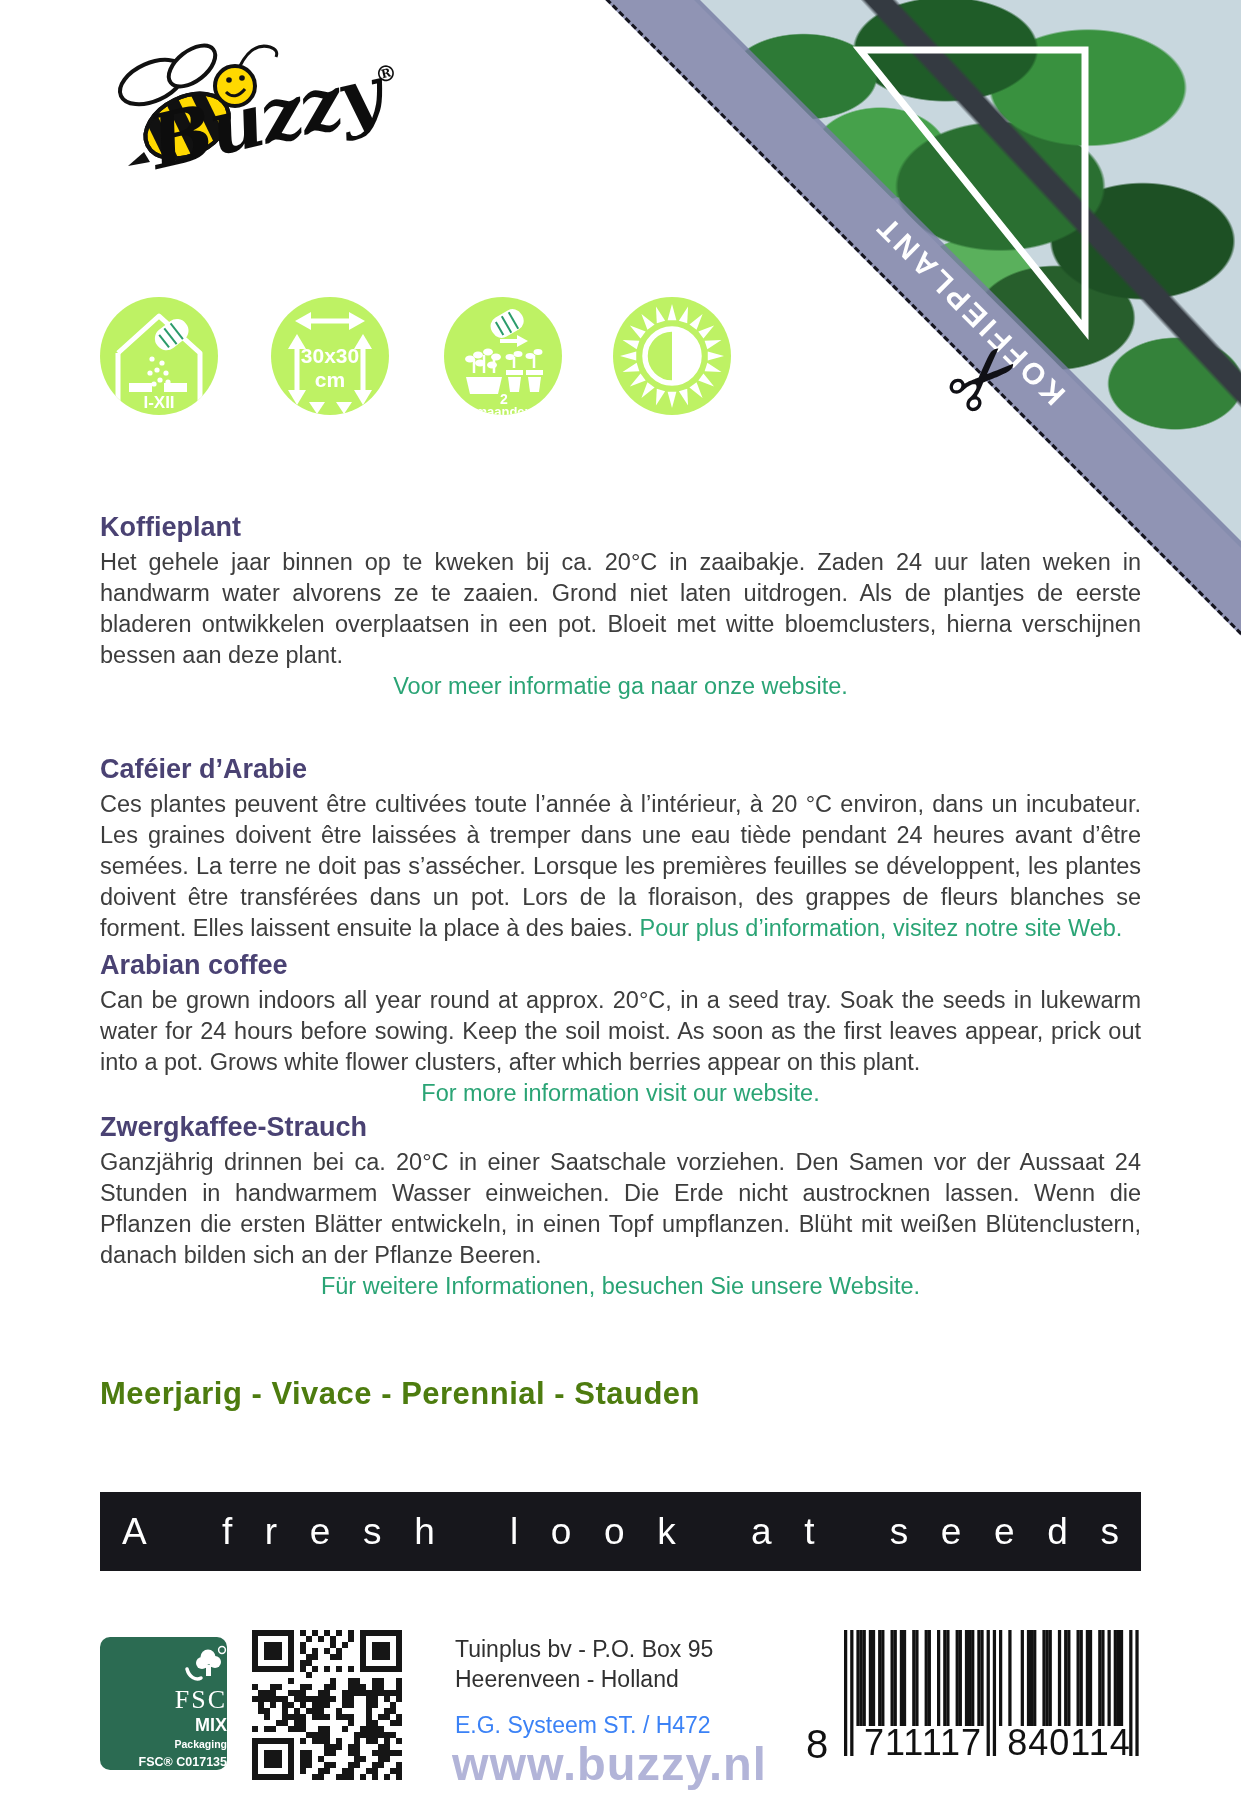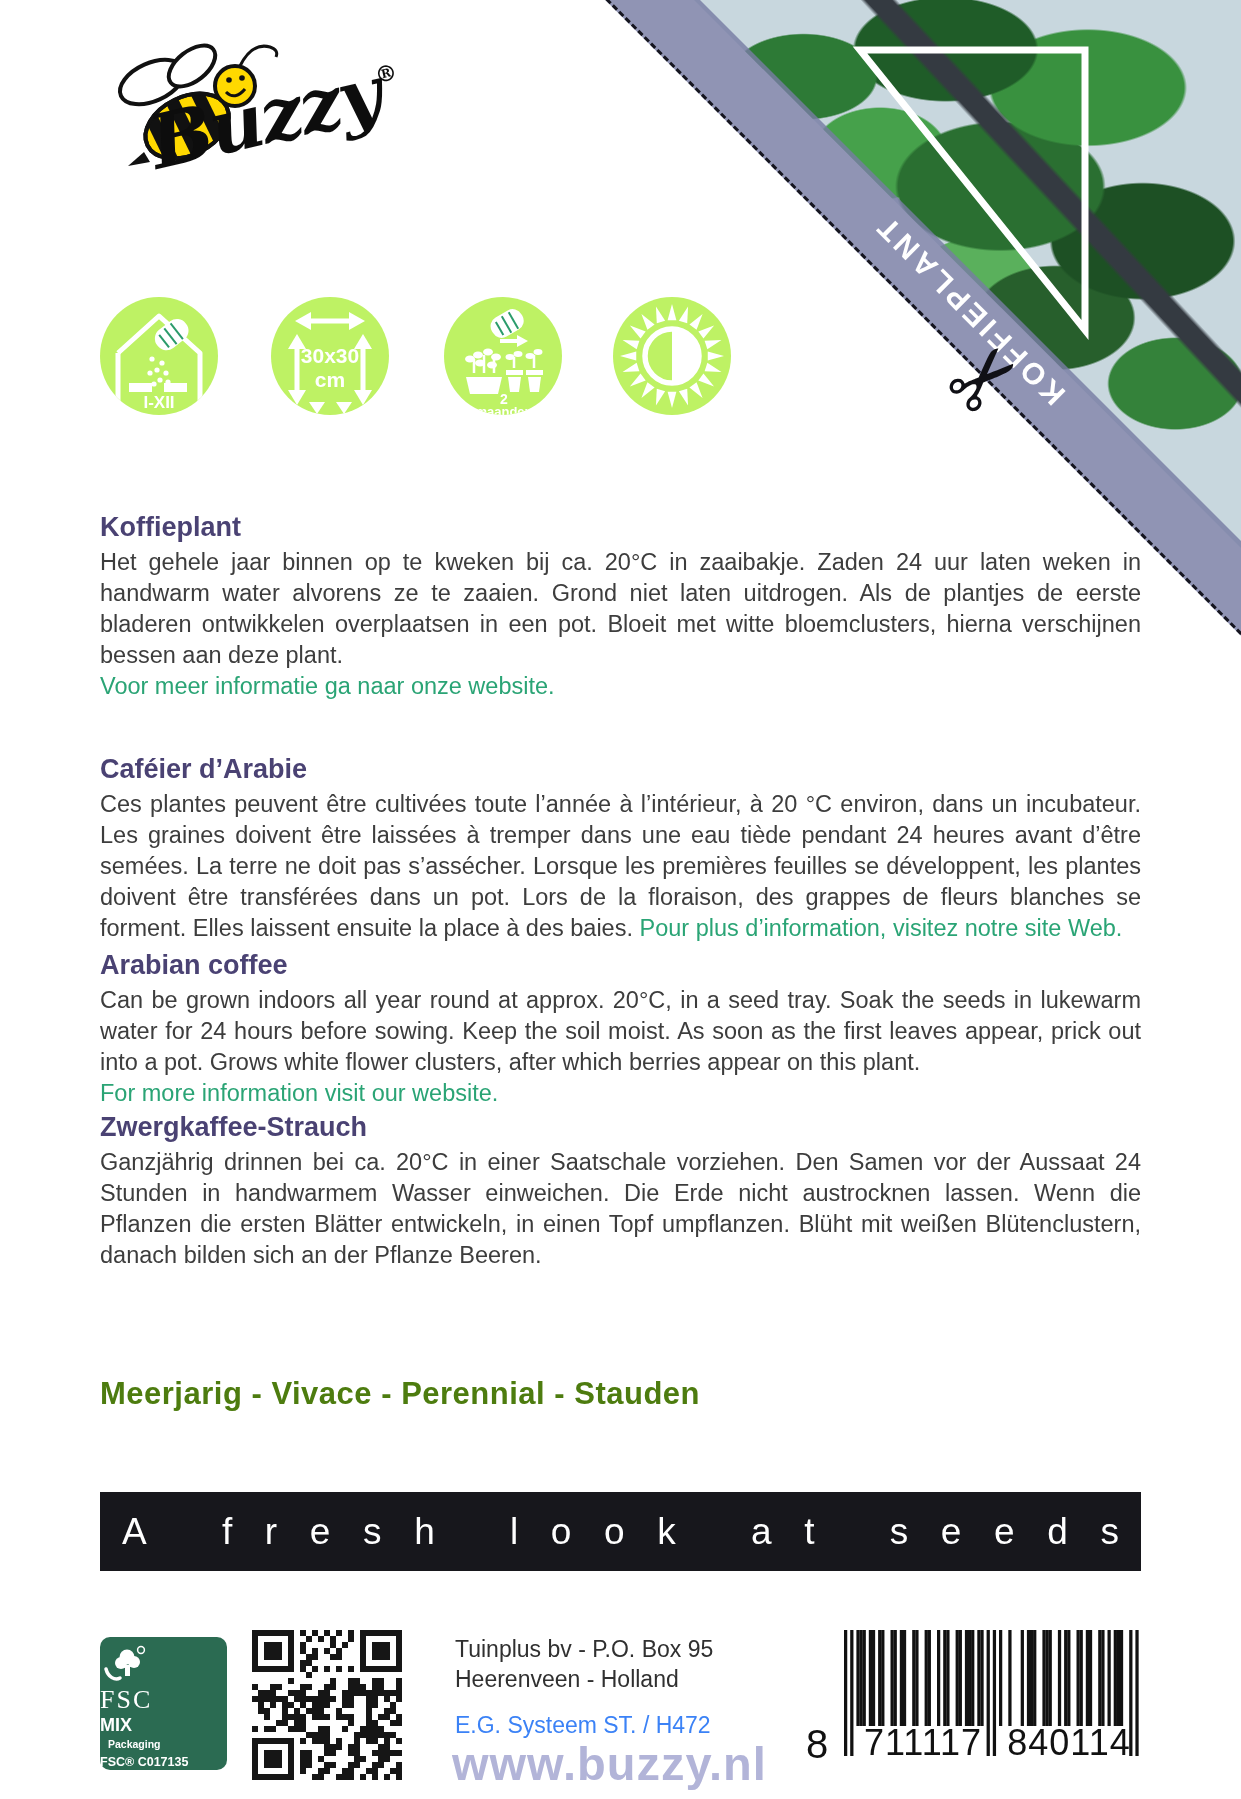--- a/index.html
+++ b/index.html
@@ -38,33 +38,33 @@
   .logo-text .reg{font-size:22px;vertical-align:34px;font-style:normal;letter-spacing:0;}
   
   .picto{position:absolute;width:118px;height:118px;border-radius:50%;
      background:#bef264;overflow:hidden;}
   .picto svg{display:block;}
   .picto text{fill:#fff;font-weight:bold;font-family:"Liberation Sans",sans-serif;}
   
   .txt{position:absolute;left:100px;width:1041px;color:#3d3d3d;}
   .txt h3{font-size:27px;line-height:30px;color:#4a4273;margin:0 0 5px 0;font-weight:bold;}
   .txt p{font-size:23.5px;line-height:31px;margin:0;text-align:justify;}
-  .txt .link-line{font-size:23.5px;line-height:31px;margin:0;color:#2aa475;text-align:left;}
+  .txt .link-line{font-size:23.5px;line-height:31px;margin:0;color:#2aa475;text-align:center;}
   .txt .green{color:#2aa475;}
   .perennial{position:absolute;left:100px;top:1376px;font-size:31px;font-weight:bold;
      color:#4d7c0f;letter-spacing:0.5px;}
   
   .bar{position:absolute;left:100px;top:1492px;width:1041px;height:79px;background:#17171c;
      display:flex;align-items:center;}
   .bar-inner{flex:1;display:flex;justify-content:space-between;padding:0 22px;
      color:#fff;font-size:37px;font-weight:400;}
   .bar-inner .sp{width:10px;}
   
   .fsc{position:absolute;left:100px;top:1637px;width:127px;height:133px;background:#2b6b52;
-     border-radius:10px;color:#fff;display:flex;flex-direction:column;align-items:flex-start;
+     border-radius:10px;color:#fff;display:flex;flex-direction:column;align-items:flex-end;
      justify-content:flex-start;padding-top:8px;box-sizing:border-box;}
   .fsc .fsc-title{font-family:"Liberation Serif",serif;font-size:26px;letter-spacing:2px;margin-top:-2px;}
   .fsc .fsc-mix{font-size:18px;font-weight:bold;margin-top:0;}
   .fsc .fsc-pack{font-size:10.5px;font-weight:bold;margin-top:2px;padding-left:8px;}
   .fsc .fsc-lic{font-size:12.5px;font-weight:bold;margin-top:5px;}
   .qr{position:absolute;left:252px;top:1630px;width:150px;height:150px;background:#fff;}
   .addr{position:absolute;left:455px;top:1634px;font-size:23px;line-height:30px;color:#303030;}
   .sysline{position:absolute;left:455px;top:1712px;font-size:23px;color:#3b82f6;}
   .site{position:absolute;left:452px;top:1736px;font-size:47px;font-weight:bold;
      color:#b2b4d8;letter-spacing:1px;}
@@ -238,20 +238,21 @@
 
   <section class="txt" style="top:950px">
     <h3>Arabian coffee</h3>
     <p>Can be grown indoors all year round at approx. 20°C, in a seed tray. Soak the seeds in lukewarm water for 24 hours before sowing. Keep the soil moist. As soon as the first leaves appear, prick out into a pot. Grows white flower clusters, after which berries appear on this plant.</p>
     <p class="link-line">For more information visit our website.</p>
   </section>
 
   <section class="txt" style="top:1112px">
     <h3>Zwergkaffee-Strauch</h3>
     <p>Ganzjährig drinnen bei ca. 20°C in einer Saatschale vorziehen. Den Samen vor der Aussaat 24 Stunden in handwarmem Wasser einweichen. Die Erde nicht austrocknen lassen. Wenn die Pflanzen die ersten Blätter entwickeln, in einen Topf umpflanzen. Blüht mit weißen Blütenclustern, danach bilden sich an der Pflanze Beeren.</p>
+    <p class="link-line">Für weitere Informationen, besuchen Sie unsere Website.</p>
   </section>
 
   <div class="perennial">Meerjarig - Vivace - Perennial - Stauden</div>
 
   <div class="bar">
     <div class="bar-inner">
         <span>A</span>
         <span class="sp">&nbsp;</span>
         <span>f</span>
         <span>r</span>

